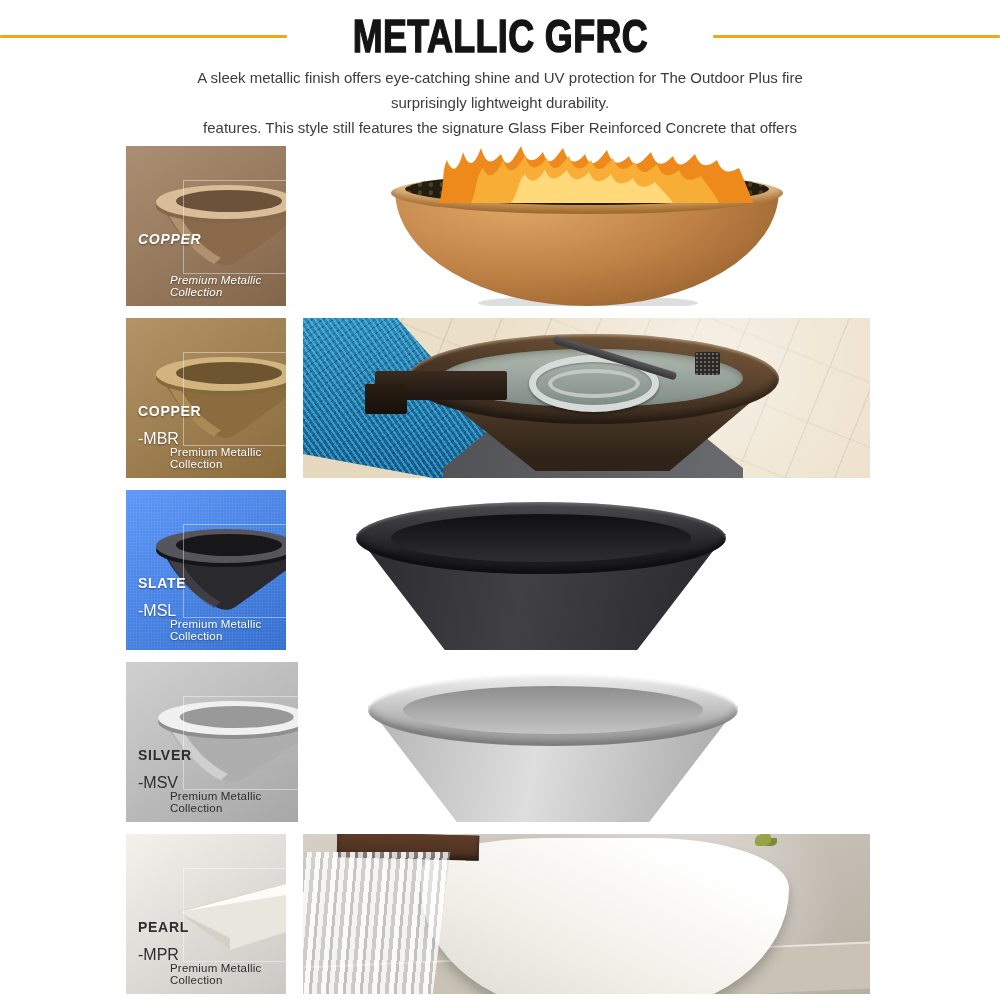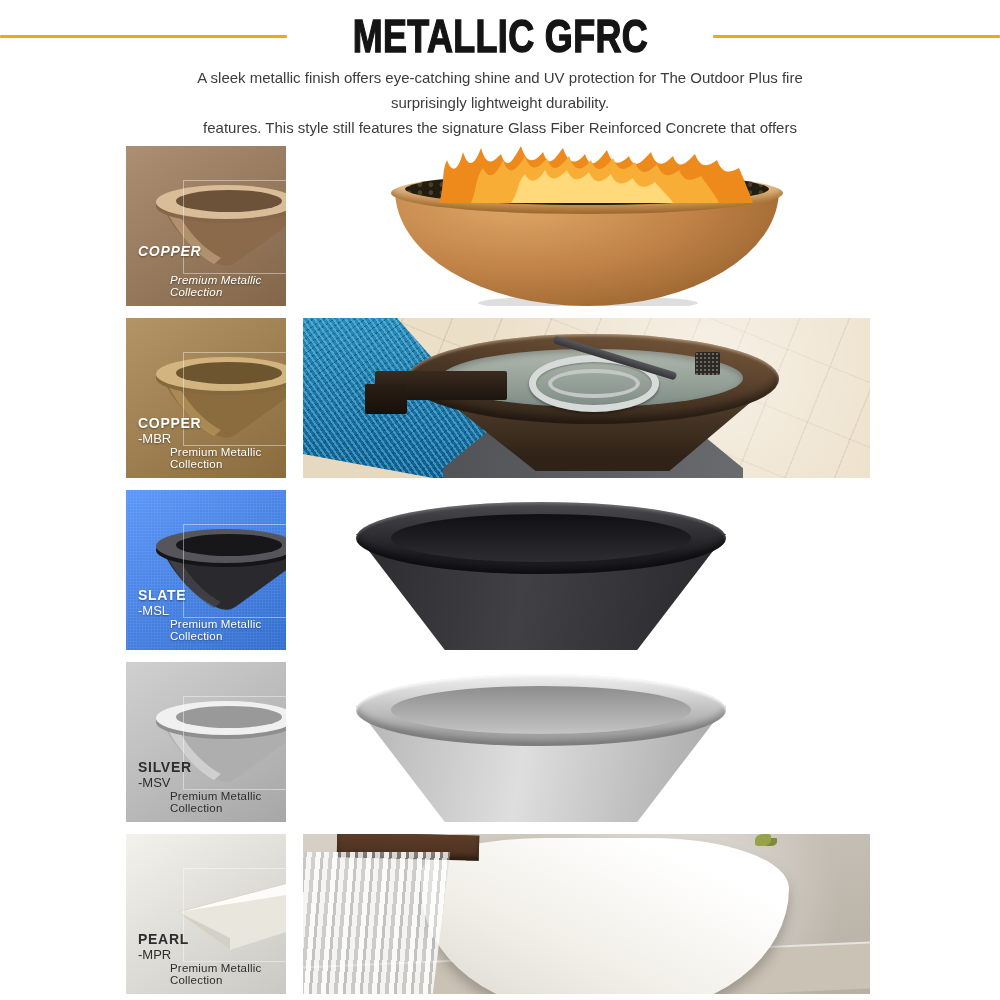--- a/index.html
+++ b/index.html
@@ -24,21 +24,21 @@
   .swatch .shade{position:absolute;inset:0;background:linear-gradient(145deg,rgba(255,255,255,.16),rgba(0,0,0,.16));}
   .swatch .sframe{position:absolute;left:57px;top:34px;width:150px;height:92px;border:1px solid rgba(255,255,255,.42);}
   .cone-svg{position:absolute;inset:0;width:100%;height:100%;}
   .cone{fill:var(--cone2);}
   .cone-hi{fill:var(--cone1);opacity:.65;}
   .rim-dark{fill:var(--rimdark);}
   .rim{fill:var(--rim);}
   .inner{fill:var(--inner);}
   .labels{position:absolute;left:12px;bottom:8px;z-index:5;color:var(--label);}
   .f-name{font-size:14px;font-weight:bold;letter-spacing:.7px;}
-  .f-code{font-size:13px;margin-top:2px;min-height:12px;line-height:12px;}
+  .f-code{font-size:16px;margin-top:14px;min-height:12px;line-height:12px;}
   .f-coll{font-size:11.5px;margin-top:1px;letter-spacing:.2px;margin-left:32px;}
   .lab-light .labels{text-shadow:0 1px 2px rgba(0,0,0,.45);}
   .f-copper{--rim:#d8bd98;--rimdark:#86664a;--inner:#6c5239;--cone1:#c6a67f;--cone2:#8a6a4b;--label:#ffffff;}
   .f-bronze{--rim:#d2b47f;--rimdark:#84693e;--inner:#6d5530;--cone1:#bb9a60;--cone2:#8a6c3e;--label:#ffffff;}
   .f-slate{--rim:#55555b;--rimdark:#151518;--inner:#17171a;--cone1:#4a4a50;--cone2:#2a2a2e;--label:#ffffff;}
   .f-silver{--rim:#f0f0f0;--rimdark:#8f8f8f;--inner:#999999;--cone1:#e0e0e0;--cone2:#aeaeae;--label:#2e2e2e;}
   .f-pearl{--label:#2e2e2e;}
   .f-slate .swatch-tex{position:absolute;inset:0;background-image:radial-gradient(rgba(255,255,255,.07) 1px,transparent 1.4px);background-size:3px 3px;}
   
   .photo{position:relative;width:567px;height:160px;overflow:hidden;background:#ffffff;flex:0 0 567px;}
@@ -214,21 +214,21 @@
       </div>
     </div>
     <div class="photo p-slate">
       <div class="c-cone"></div>
       <div class="c-rim"></div>
       <div class="c-inner"></div>
     </div>
   </div>
 
   <div class="finish-row">
-    <div class="swatch f-silver" style="background-color: rgb(199, 199, 199);">
+    <div class="swatch f-silver" style="background-color: rgb(199, 199, 199); padding-left: 12px;">
       <div class="shade"></div>
       <svg class="cone-svg" viewBox="0 0 160 160" preserveAspectRatio="none">
         <path class="cone" d="M36,60 C50,88 70,108 92,118 C100,121 106,120 112,115 L166,76 L166,54 Z"></path>
         <path class="cone-hi" d="M50,62 C60,85 78,103 95,112 L88,118 C70,108 52,88 40,64 Z"></path>
         <ellipse class="rim-dark" cx="100" cy="60" rx="70" ry="17"></ellipse>
         <ellipse class="rim" cx="100" cy="56" rx="70" ry="17"></ellipse>
         <ellipse class="inner" cx="103" cy="55" rx="53" ry="11"></ellipse>
       </svg>
       <div class="sframe"></div>
       <div class="labels">

